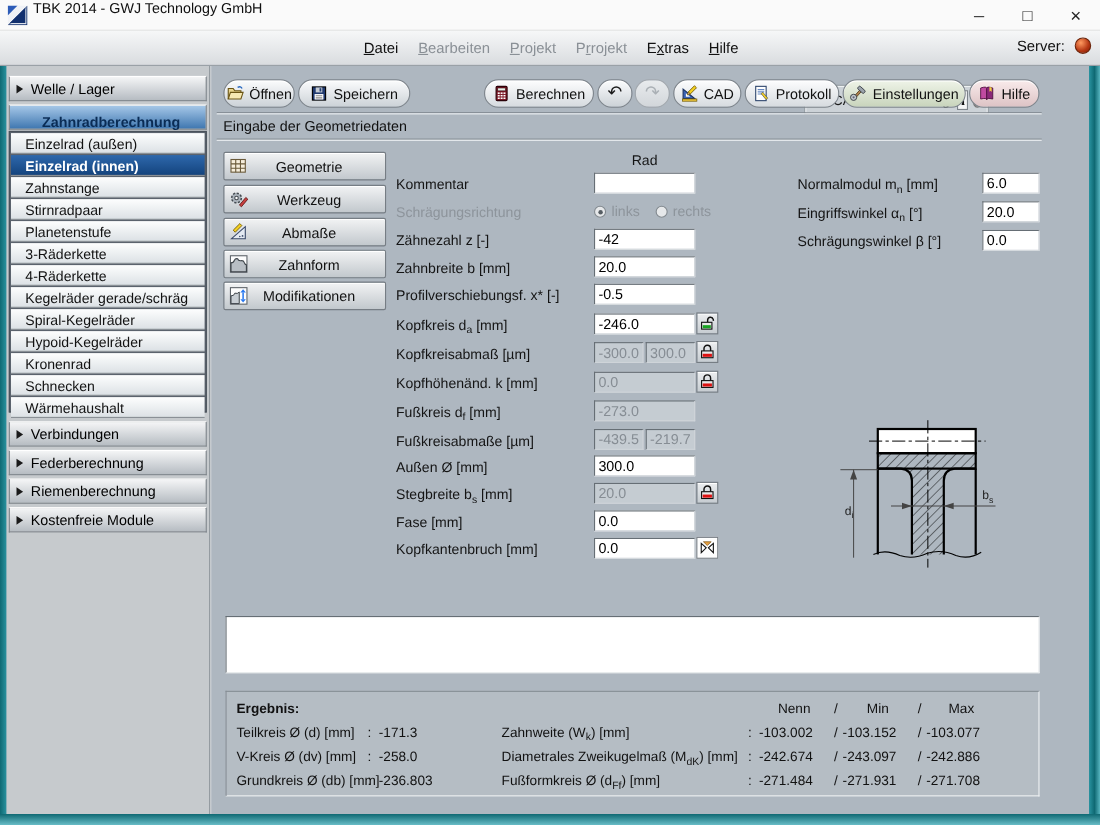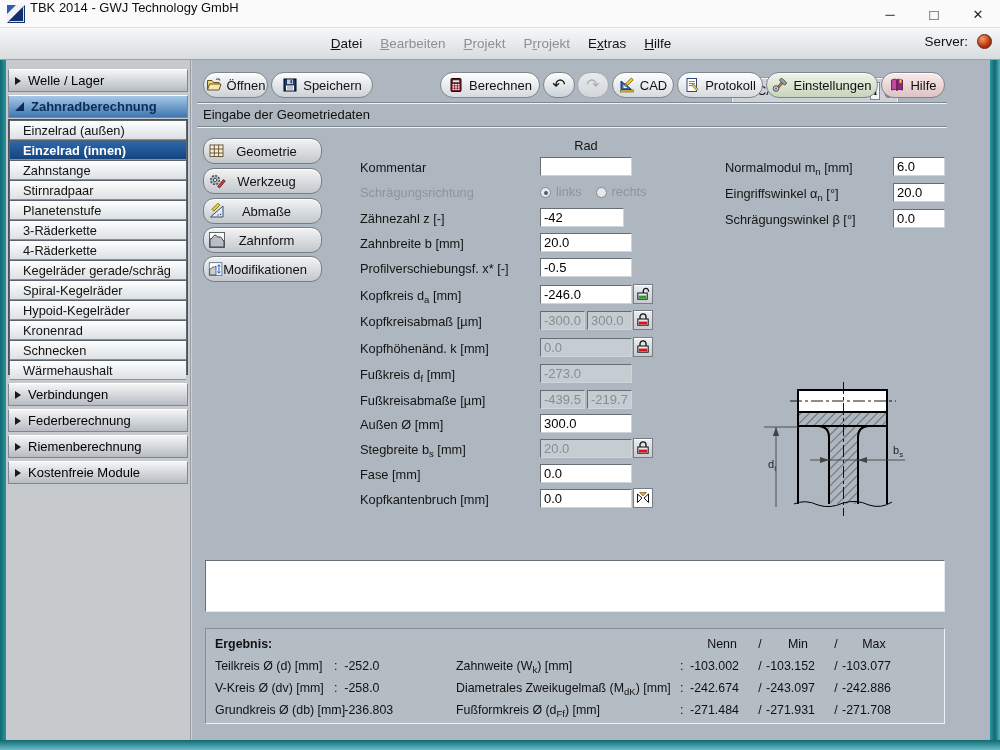--- a/index.html
+++ b/index.html
@@ -26,37 +26,37 @@
   .server-area { position:absolute; right:8px; top:6px; display:flex; align-items:center; gap:5px; font-size:13.5px; }
   .frame-left  { left:0; top:60px; width:6px; height:680px; background:linear-gradient(90deg,#0f6973,#2a93a0); }
   .frame-right { left:990px; top:60px; width:10px; height:680px; background:linear-gradient(90deg,#2a93a0,#0f6973,#57b4bf); }
   .frame-bottom{ left:0; top:740px; width:1000px; height:10px; background:linear-gradient(#0f6973,#68bcc6); }
 
   
   .sidebar-bg { left:6px; top:60px; width:184px; height:680px; background:#c6cacd; }
   .side-sep { left:190px; top:60px; width:2px; height:680px; background:linear-gradient(90deg,#7c848a,#e8ebee); }
   .acc-header { left:8px; width:180px; height:23px; background:linear-gradient(#f4f5f6,#b6bcc2); border:1px solid #80878d; border-top-color:#fff; display:flex; align-items:center; padding-left:6px; gap:7px; font-size:13px; color:#000; }
   .acc-header .tri { width:0; height:0; border-left:6px solid #1a1a1a; border-top:4px solid transparent; border-bottom:4px solid transparent; }
-  .acc-header.blue { background:linear-gradient(#a6c8e8,#3f77b0); color:#0a2c55; font-weight:bold; }
+  .acc-header.blue { background:linear-gradient(#a6c8e8,#3f77b0); color:#0a2c55; font-weight:bold;flex-direction:column; }
   .items-panel { left:8px; top:119px; width:180px; height:256px; background:#5b636d; border:1px solid #4a525b; }
   .nav-item { position:absolute; left:1px; width:176px; height:19px; background:linear-gradient(#fdfefe,#dce1e5); border-bottom:1px solid #8a9096; display:flex; align-items:center; padding-left:13px; font-size:12.8px; }
   .nav-item.selected { background:linear-gradient(#2e68ac,#14447e); color:#fff; font-weight:bold; }
 
   
   .tb-btn { position:absolute; top:72px; height:26px; background:linear-gradient(#fbfcfd,#ccd2d7); border:1px solid #7e858c; border-radius:13px; box-shadow:inset 0 1px 0 #fff; display:flex; align-items:center; justify-content:center; gap:5px; font-size:13px; }
   .tb-btn.white { background:linear-gradient(#fdfdfe,#d6dbdf); }
   .tb-btn.green { background:linear-gradient(#eff4e8,#c8d4bc); }
   .tb-btn.pink  { background:linear-gradient(#f9ebeb,#ddc3c5); }
   .tb-btn.disabled { background:linear-gradient(#e8ebed,#d2d6da); border-color:#a2a8ae; color:#aab0b5; box-shadow:none; }
   .glyph { font-size:16px; line-height:1; }
   .groove { position:absolute; height:2px; border-top:1px solid #7f878e; border-bottom:1px solid #f0f3f5; }
   .sec-header { left:203px; top:107px; font-size:13px; color:#101010; }
 
   
-  .panel-btn { position:absolute; left:203px; width:119px; height:26px; background:linear-gradient(#f2f3f4,#c2c8cd); border:1px solid #767d84; border-radius:11px; box-shadow:inset 0 1px 0 #fff; display:flex; align-items:center; font-size:13px; }
+  .panel-btn { position:absolute; left:203px; width:148px; height:26px; background:linear-gradient(#f2f3f4,#c2c8cd); border:1px solid #767d84; border-radius:2px; box-shadow:inset 0 1px 0 #fff; display:flex; align-items:center; font-size:13px; }
   .panel-btn .ic { margin-left:4px; }
   .panel-btn .cap { flex:1; text-align:center; margin-right:14px; }
 
   
   .flabel { position:absolute; font-size:12.8px; color:#141414; white-space:nowrap; }
   .flabel.dis { color:#8d949b; }
   .sb { font-size:9.5px; position:relative; top:3px; }
   .tinput { position:absolute; height:19px; background:#fff; border:1px solid; border-color:#666e75 #cfd4d9 #cfd4d9 #666e75; font-family:"Liberation Sans",sans-serif; font-size:13px; padding:0 3px; color:#000; }
   .tinput:disabled, .tinput.dis { background:#c5ccd2; color:#868d94; }
   .lockbtn { position:absolute; width:20px; height:20px; background:linear-gradient(#eceef0,#c6ccd1); border:1px solid #767d84; box-shadow:inset 0 1px 0 #fff; display:flex; align-items:center; justify-content:center; }
@@ -343,21 +343,21 @@
 
   <div class="flabel" style="left:360px;top:160px">Kommentar</div>
   <input class="tinput" style="left: 540px; top: 157px; width: 92px;" value="">
 
   <div class="flabel dis" style="left:360px;top:185px">Schrägungsrichtung</div>
   <div class="abs" style="left:540px;top:184px">
     <span class="radio on"></span><span class="radio-lbl">links</span><span class="radio"></span><span class="radio-lbl">rechts</span>
   </div>
 
   <div class="flabel" style="left:360px;top:211px">Zähnezahl z [-]</div>
-  <input class="tinput" style="left: 540px; top: 208px; width: 84px;" value="-42">
+  <input class="tinput" style="left: 540px; top: 208px; width: 92px;" value="-42">
 
   <div class="flabel" style="left:360px;top:236px">Zahnbreite b [mm]</div>
   <input class="tinput" style="left: 540px; top: 233px; width: 92px;" value="20.0">
 
   <div class="flabel" style="left:360px;top:261px">Profilverschiebungsf. x* [-]</div>
   <input class="tinput" style="left: 540px; top: 258px; width: 92px;" value="-0.5">
 
   <div class="flabel" style="left:360px;top:288px"><span>Kopfkreis d</span><span class="sb">a</span><span> [mm]</span></div>
   <input class="tinput" style="left: 540px; top: 285px; width: 92px;" value="-246.0">
   <div class="lockbtn" style="left:633px;top:284px">
@@ -471,21 +471,21 @@
     <div class="res-cols" style="top:8px">
       <span class="colon"></span>
       <span class="c ctr">Nenn</span>
         <span class="s">/</span>
       <span class="c ctr">Min</span>
         <span class="s">/</span>
       <span class="c ctr">Max</span>
     </div>
 
     <div class="res-lbl" style="left:9px;top:30px">Teilkreis Ø (d) [mm]</div>
-    <div class="res-lbl" style="left:128px;top:30px"><span>:</span>&nbsp;&nbsp;<span>-252.0</span></div>
+    <div class="res-lbl" style="left:128px;top:30px"><span>:</span>&nbsp;&nbsp;<span>-171.3</span></div>
     <div class="res-lbl" style="left:9px;top:52px">V-Kreis Ø (dv) [mm]</div>
     <div class="res-lbl" style="left:128px;top:52px"><span>:</span>&nbsp;&nbsp;<span>-258.0</span></div>
     <div class="res-lbl" style="left:9px;top:74px">Grundkreis Ø (db) [mm]</div>
     <div class="res-lbl" style="left:128px;top:74px"><span>:</span>&nbsp;&nbsp;<span>-236.803</span></div>
 
     <div class="res-lbl" style="left:250px;top:30px"><span>Zahnweite (W</span><span class="sb">k</span><span>) [mm]</span></div>
     <div class="res-cols" style="top:30px">
       <span class="colon">:</span>
       <span class="c">-103.002</span>
         <span class="s">/</span>

